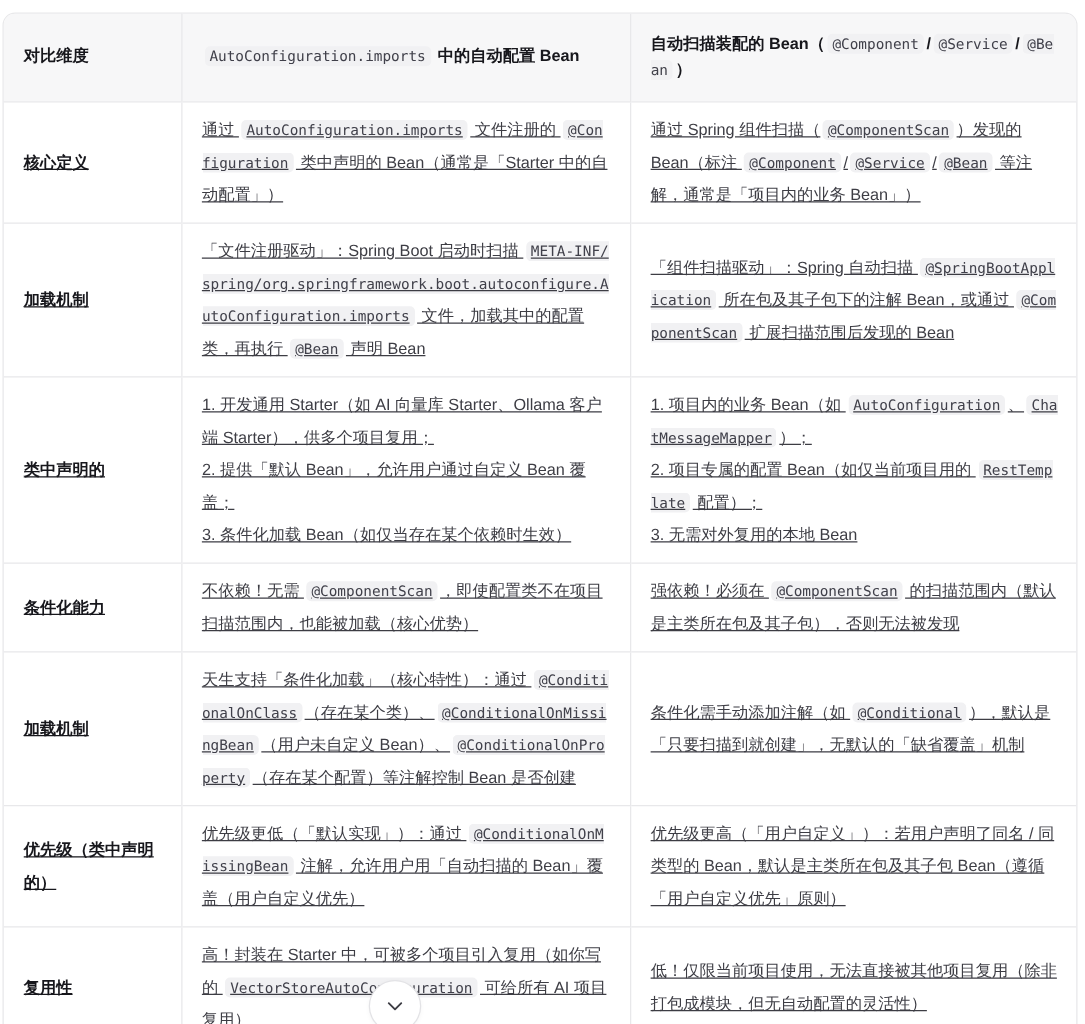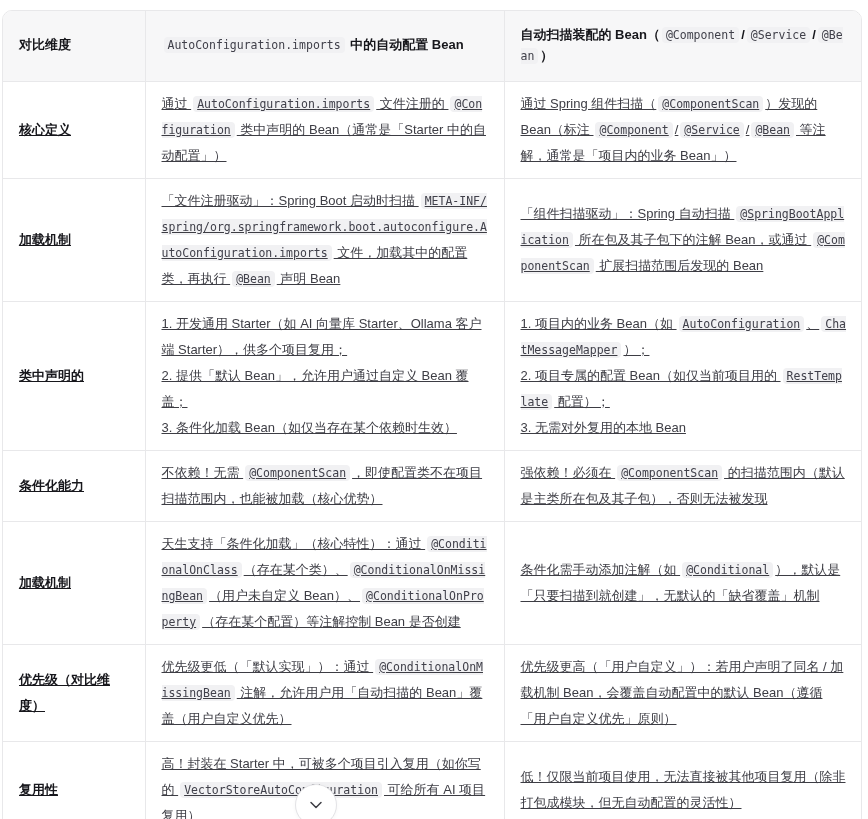--- a/index.html
+++ b/index.html
@@ -75,23 +75,23 @@
           <td class="label-cell">条件化能力</td>
           <td>不依赖！无需 <code class="chip">@ComponentScan</code>，即使配置类不在项目扫描范围内，也能被加载（核心优势）</td>
           <td>强依赖！必须在 <code class="chip">@ComponentScan</code> 的扫描范围内（默认是主类所在包及其子包），否则无法被发现</td>
         </tr>
         <tr>
           <td class="label-cell">加载机制</td>
           <td>天生支持「条件化加载」（核心特性）：通过 <code class="chip">@ConditionalOnClass</code>（存在某个类）、<code class="chip">@ConditionalOnMissingBean</code>（用户未自定义 Bean）、<code class="chip">@ConditionalOnProperty</code>（存在某个配置）等注解控制 Bean 是否创建</td>
           <td>条件化需手动添加注解（如 <code class="chip">@Conditional</code>），默认是「只要扫描到就创建」，无默认的「缺省覆盖」机制</td>
         </tr>
         <tr>
-          <td class="label-cell">优先级（对比维度）</td>
+          <td class="label-cell">优先级（类中声明的）</td>
           <td>优先级更低（「默认实现」）：通过 <code class="chip">@ConditionalOnMissingBean</code> 注解，允许用户用「自动扫描的 Bean」覆盖（用户自定义优先）</td>
-          <td>优先级更高（「用户自定义」）：若用户声明了同名 / 加载机制 Bean，会覆盖自动配置中的默认 Bean（遵循「用户自定义优先」原则）</td>
+          <td>优先级更高（「用户自定义」）：若用户声明了同名 / 同类型的 Bean，默认是主类所在包及其子包 Bean（遵循「用户自定义优先」原则）</td>
         </tr>
         <tr>
           <td class="label-cell">复用性</td>
           <td>高！封装在 Starter 中，可被多个项目引入复用（如你写的 <code class="chip">VectorStoreAutoConfiguration</code> 可给所有 AI 项目复用）</td>
           <td>低！仅限当前项目使用，无法直接被其他项目复用（除非打包成模块，但无自动配置的灵活性）</td>
         </tr>
       </tbody>
   </table>
 </div>
 

